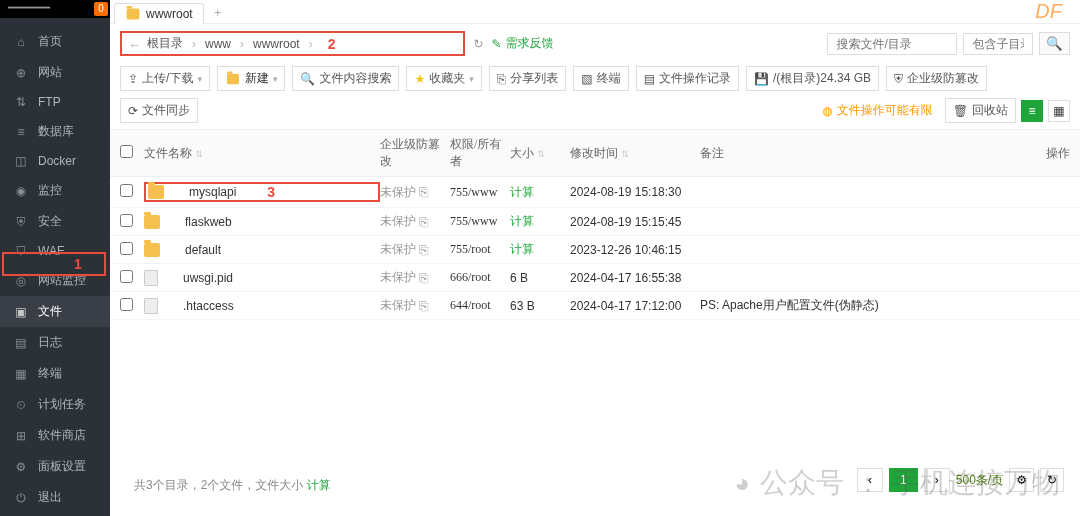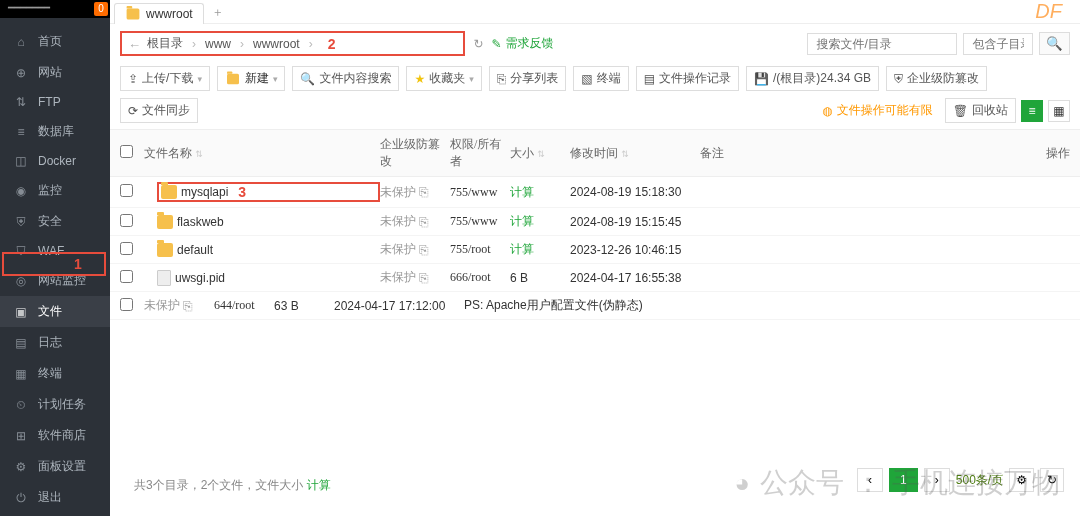--- a/index.html
+++ b/index.html
@@ -17,40 +17,40 @@
     .watermark-top { position: absolute; right: 18px; top: 0; font-size: 20px; font-weight: normal; color: #ff8c1a; opacity: 0.7; font-style: italic; }
     .path-bar { display: flex; align-items: center; padding: 7px 10px; gap: 8px; }
     .breadcrumb-box { display: flex; align-items: center; border: 2px solid #e74c3c; padding: 2px 6px; gap: 6px; }
     .breadcrumb-box .arrow-back { color: #aaa; font-size: 13px; cursor: pointer; }
     .crumb { color: #555; font-size: 12px; }
     .crumb-sep { color: #bbb; padding: 0 3px; }
     .path-right-actions { display: flex; gap: 8px; align-items: center; }
     .refresh-ico { color: #999; cursor: pointer; }
     .feedback-link { color: #20a53a; font-size: 12px; display: flex; align-items: center; gap: 4px; }
     .search-area { margin-left: auto; display: flex; gap: 6px; align-items: center; }
-    .search-input { border: 1px solid #ddd; padding: 3px 8px; width: 150px; font-size: 12px; }
+    .search-input { border: 1px solid #ddd; padding: 3px 8px; width: 130px; font-size: 12px; }
     .search-btn { border: 1px solid #ddd; background: #fafafa; padding: 3px 6px; cursor: pointer; }
     .toolbar { display: flex; align-items: center; padding: 3px 10px 6px; gap: 7px; border-bottom: 1px solid #eee; flex-wrap: wrap; font-size: 12px; }
     .tb-btn { border: 1px solid #ddd; background: #fff; padding: 3px 7px; display: flex; align-items: center; gap: 4px; cursor: pointer; color: #555; }
     .tb-btn .caret { color: #aaa; font-size: 9px; }
     .tb-btn.warn-text { color: #ff9800; border: none; }
     .tb-right-group { margin-left: auto; display: flex; gap: 5px; align-items: center; }
     .view-toggle { border: 1px solid #ddd; width: 22px; height: 22px; display: inline-flex; align-items: center; justify-content: center; cursor: pointer; font-size: 12px; }
     .view-toggle.active { background: #20a53a; color: #fff; border-color: #20a53a; }
     .table-head { display: flex; align-items: center; padding: 6px 10px; border-bottom: 1px solid #eee; font-size: 12px; color: #666; background: #fafafa; }
     .col-check { width: 24px; }
     .col-name { flex: 0 0 236px; }
     .col-prot { flex: 0 0 70px; }
     .col-perm { flex: 0 0 60px; font-family: Liberation Serif, serif; }
     .col-size { flex: 0 0 60px; }
     .col-mtime { flex: 0 0 130px; }
     .col-note { flex: 1; }
     .col-action { flex: 0 0 40px; text-align: right; }
     .row { display: flex; align-items: center; padding: 5px 10px; border-bottom: 1px solid #f4f4f4; font-size: 12px; }
-    .name-cell { display: flex; align-items: center; gap: 4px; margin-left: 13px; }
+    .name-cell { display: flex; align-items: center; gap: 25px; }
     .name-highlight { border: 2px solid #e74c3c; padding: 0 2px; }
     .folder-ico { width: 16px; height: 14px; background: #f6c04c; border-radius: 2px; position: relative; }
     .folder-ico::before { content: ""; position: absolute; top: -3px; left: 0; width: 7px; height: 3px; background: #f6c04c; border-radius: 1px 1px 0 0; }
     .file-ico { width: 14px; height: 16px; background: #eee; border: 1px solid #ccc; border-radius: 1px; }
     .prot-val { color: #999; display: flex; gap: 3px; align-items: center; }
     .compute-link { color: #20a53a; }
     .sort-arrow { color: #ccc; font-size: 9px; }
     .annot-num { color: #e74c3c; font-size: 14px; font-weight: bold; padding: 0 6px; }
     .annot-sidebar-box { position: absolute; left: 2px; top: 252px; width: 104px; height: 24px; border: 2px solid #e74c3c; pointer-events: none; }
     .annot-sidebar-num { position: absolute; left: 74px; top: 256px; color: #e74c3c; font-size: 14px; font-weight: bold; pointer-events: none; }
@@ -309,20 +309,26 @@
           <span class="prot-val">未保护 <span>⎘</span></span>
         </div>
     <div class="col-perm">666/root</div>
     <div class="col-size">6 B</div>
     <div class="col-mtime">2024-04-17 16:55:38</div>
     <div class="col-note"></div>
     <div class="col-action"></div>
       </div>
       <div class="row">
     <div class="col-check"><input type="checkbox" style=""></div>
+    <div class="col-name">
+          <div class="name-cell">
+            <span class="file-ico"></span>
+            <span>.htaccess</span>
+          </div>
+        </div>
     <div class="col-prot">
           <span class="prot-val">未保护 <span>⎘</span></span>
         </div>
     <div class="col-perm">644/root</div>
     <div class="col-size">63 B</div>
     <div class="col-mtime">2024-04-17 17:12:00</div>
     <div class="col-note">PS: Apache用户配置文件(伪静态)</div>
     <div class="col-action"></div>
       </div>
     </div>

